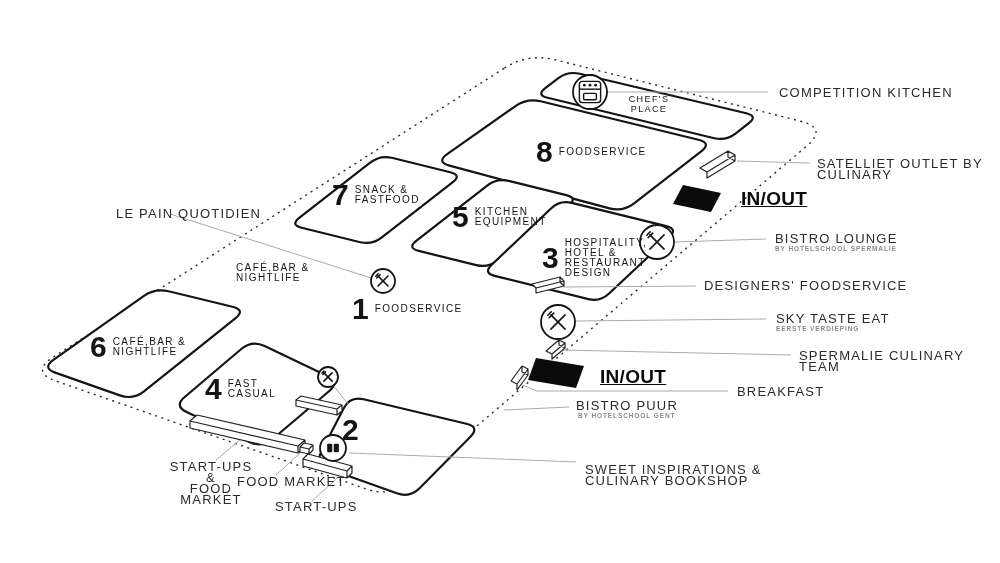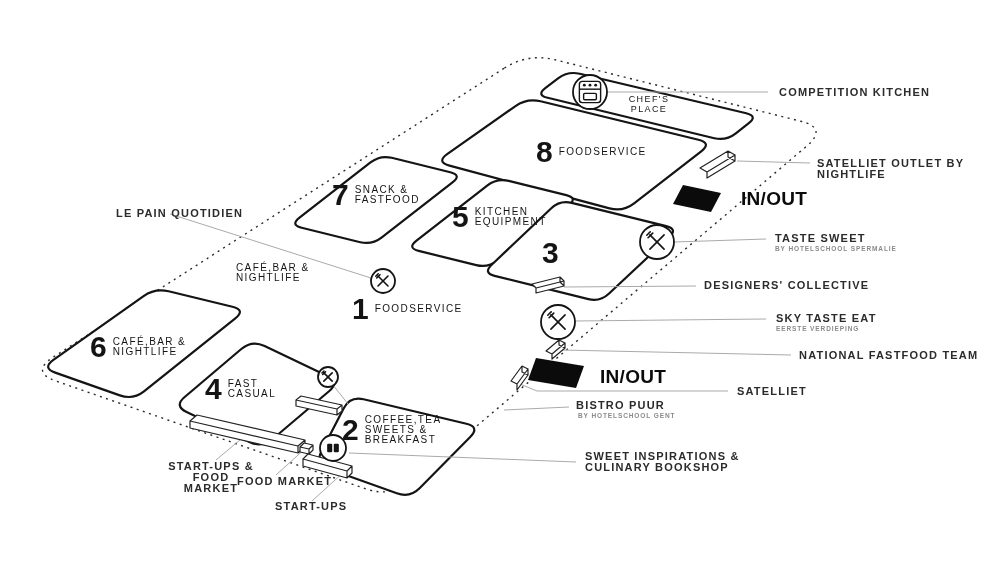--- a/index.html
+++ b/index.html
@@ -1,28 +1,28 @@
 <!DOCTYPE html>
 <html><head>
 <meta charset="utf-8">
 <style>
   html,body{margin:0;padding:0;background:#fff;}
   #stage{position:relative;width:1000px;height:563px;background:#ffffff;overflow:hidden;
          font-family:"Liberation Sans","DejaVu Sans",sans-serif;color:#1c1c1c;}
   #map-svg{position:absolute;left:0;top:0;width:1000px;height:563px;}
-  .co{position:absolute;font-size:11px;font-weight:700;letter-spacing:1.2px;
+  .co{position:absolute;font-size:13px;font-weight:400;letter-spacing:1.2px;
       line-height:11px;color:#2b2b2b;white-space:pre-line;}
   .co-sub{position:absolute;font-size:6.5px;font-weight:700;letter-spacing:0.9px;
       color:#8a8a8a;white-space:pre-line;}
   .center{text-align:center;}
   .hall{position:absolute;display:flex;align-items:center;gap:7px;}
   .num{font-size:30px;font-weight:800;line-height:1;color:#141414;letter-spacing:-1px;}
   .hlabel{font-size:10px;font-weight:400;letter-spacing:1.4px;line-height:10px;
       color:#141414;white-space:pre-line;}
-  .inout{position:absolute;font-size:19px;font-weight:800;letter-spacing:0.3px;color:#0b0b0b;}
+  .inout{position:absolute;font-size:19px;font-weight:800;letter-spacing:0.3px;color:#0b0b0b;text-decoration:underline;}
 </style>
 </head>
 <body>
 
 <div id="stage">
 
   <svg id="map-svg" viewBox="0 0 1000 563" xmlns="http://www.w3.org/2000/svg">
     <defs>
       <g id="ic-utensils" stroke="#141414" stroke-width="1.6" stroke-linecap="round" fill="none">
         <line x1="-5" y1="5" x2="5" y2="-5" vector-effect="non-scaling-stroke"></line>
@@ -114,58 +114,59 @@
     <span class="hlabel">SNACK &amp;
 FASTFOOD</span>
   </div>
   <div class="hall" style="left:452px;top:202px">
     <span class="num">5</span>
     <span class="hlabel">KITCHEN
 EQUIPMENT</span>
   </div>
   <div class="hall" style="left:542px;top:238px">
     <span class="num">3</span>
+    <span class="hlabel">HOSPITALITY,
+HOTEL &amp;
+RESTAURANT
+DESIGN</span>
   </div>
   <div class="hall" style="left:352px;top:294px">
     <span class="num">1</span>
     <span class="hlabel">FOODSERVICE</span>
   </div>
   <div class="hall" style="left:90px;top:332px">
     <span class="num">6</span>
     <span class="hlabel">CAFÉ,BAR &amp;
 NIGHTLIFE</span>
   </div>
   <div class="hall" style="left:205px;top:374px">
     <span class="num">4</span>
     <span class="hlabel">FAST
 CASUAL</span>
   </div>
   <div class="hall" style="left:342px;top:415px">
     <span class="num">2</span>
-    <span class="hlabel">COFFEE,TEA
-SWEETS &amp;
-BREAKFAST</span>
   </div>
 
   <div class="hlabel center" style="position:absolute;left:618px;top:94px;width:62px;font-size:9px">CHEF'S
 PLACE</div>
   <div class="hlabel" style="position:absolute;left:236px;top:263px">CAFÉ,BAR &amp;
 NIGHTLIFE</div>
 
   <div class="co" style="left:779px;top:87px">COMPETITION KITCHEN</div>
-  <div class="co" style="left:817px;top:158px">SATELLIET OUTLET BY NIGHTLIFE</div>
-  <div class="co" style="left:775px;top:233px">TASTE SWEET</div>
+  <div class="co" style="left:817px;top:158px">SATELLIET OUTLET BY CULINARY</div>
+  <div class="co" style="left:775px;top:233px">BISTRO LOUNGE</div>
   <div class="co-sub" style="left:775px;top:245px">BY HOTELSCHOOL SPERMALIE</div>
-  <div class="co" style="left:704px;top:280px">DESIGNERS' COLLECTIVE</div>
+  <div class="co" style="left:704px;top:280px">DESIGNERS' FOODSERVICE</div>
   <div class="co" style="left:776px;top:313px">SKY TASTE EAT</div>
   <div class="co-sub" style="left:776px;top:325px">EERSTE VERDIEPING</div>
-  <div class="co" style="left:799px;top:350px">NATIONAL FASTFOOD TEAM</div>
-  <div class="co" style="left:737px;top:386px">SATELLIET</div>
+  <div class="co" style="left:799px;top:350px">SPERMALIE CULINARY TEAM</div>
+  <div class="co" style="left:737px;top:386px">BREAKFAST</div>
   <div class="co" style="left:576px;top:400px">BISTRO PUUR</div>
   <div class="co-sub" style="left:578px;top:412px">BY HOTELSCHOOL GENT</div>
-  <div class="co" style="left:585px;top:451px">SWEET INSPIRATIONS &amp;
+  <div class="co" style="left:585px;top:464px">SWEET INSPIRATIONS &amp;
 CULINARY BOOKSHOP</div>
   <div class="co" style="left:116px;top:208px">LE PAIN QUOTIDIEN</div>
   <div class="co center" style="left:168px;top:461px;width:86px">START-UPS &amp;
 FOOD MARKET</div>
   <div class="co" style="left:237px;top:476px">FOOD MARKET</div>
   <div class="co" style="left:275px;top:501px">START-UPS</div>
 </div>
 
 </body></html>

